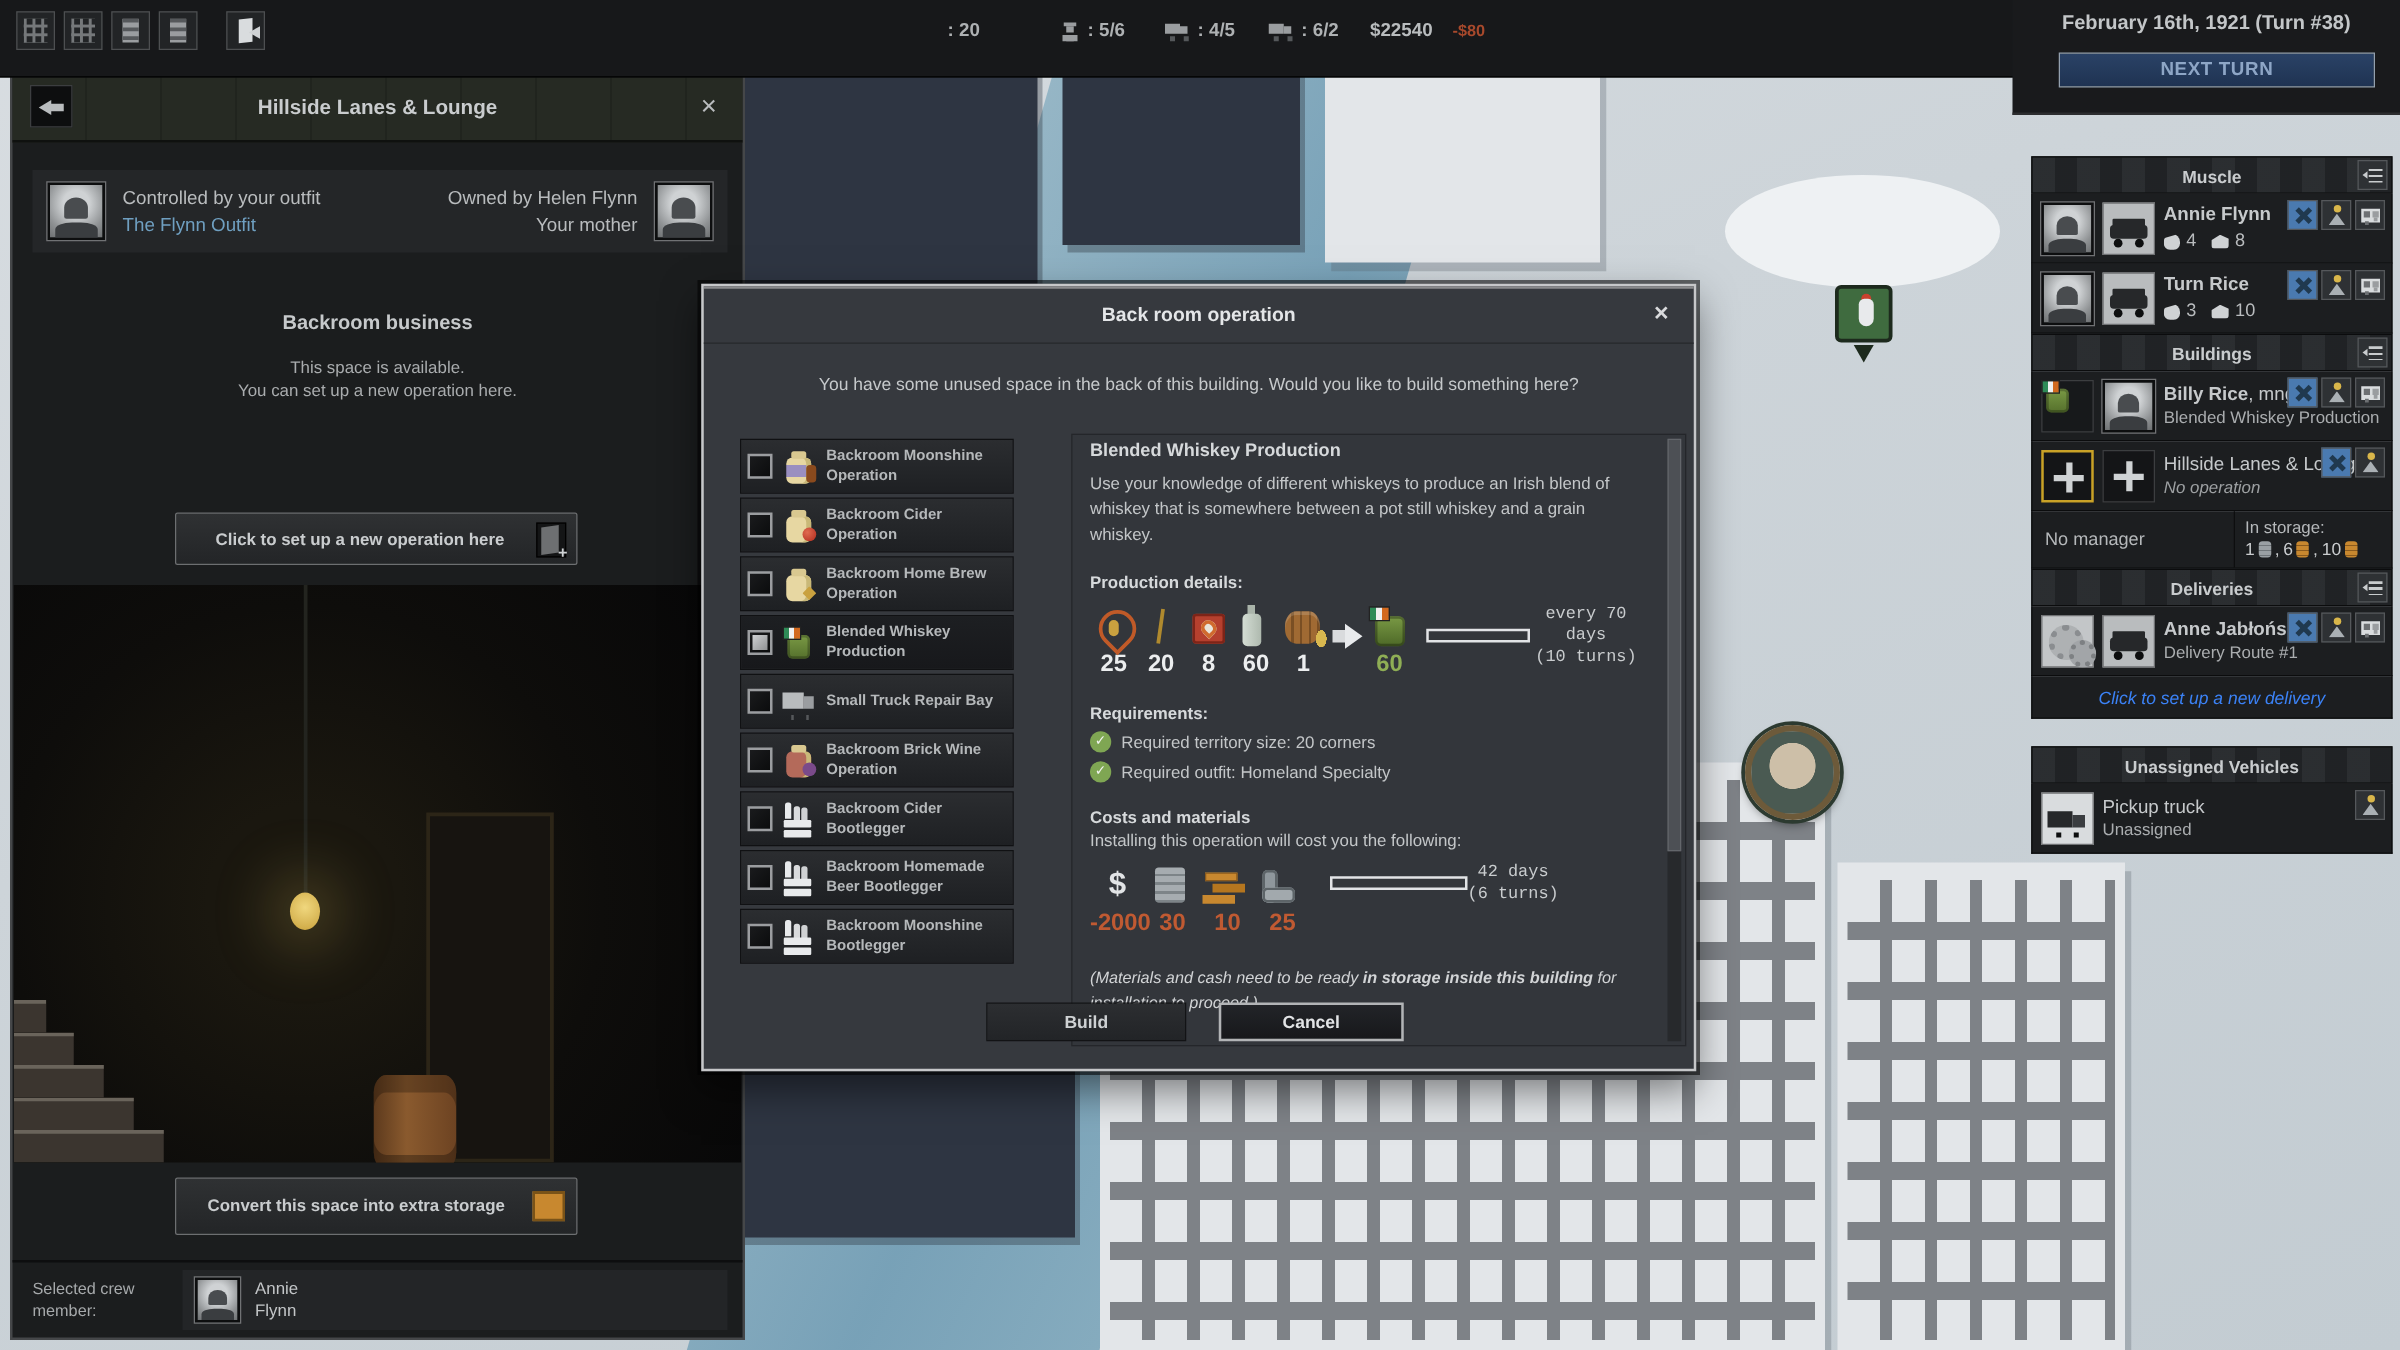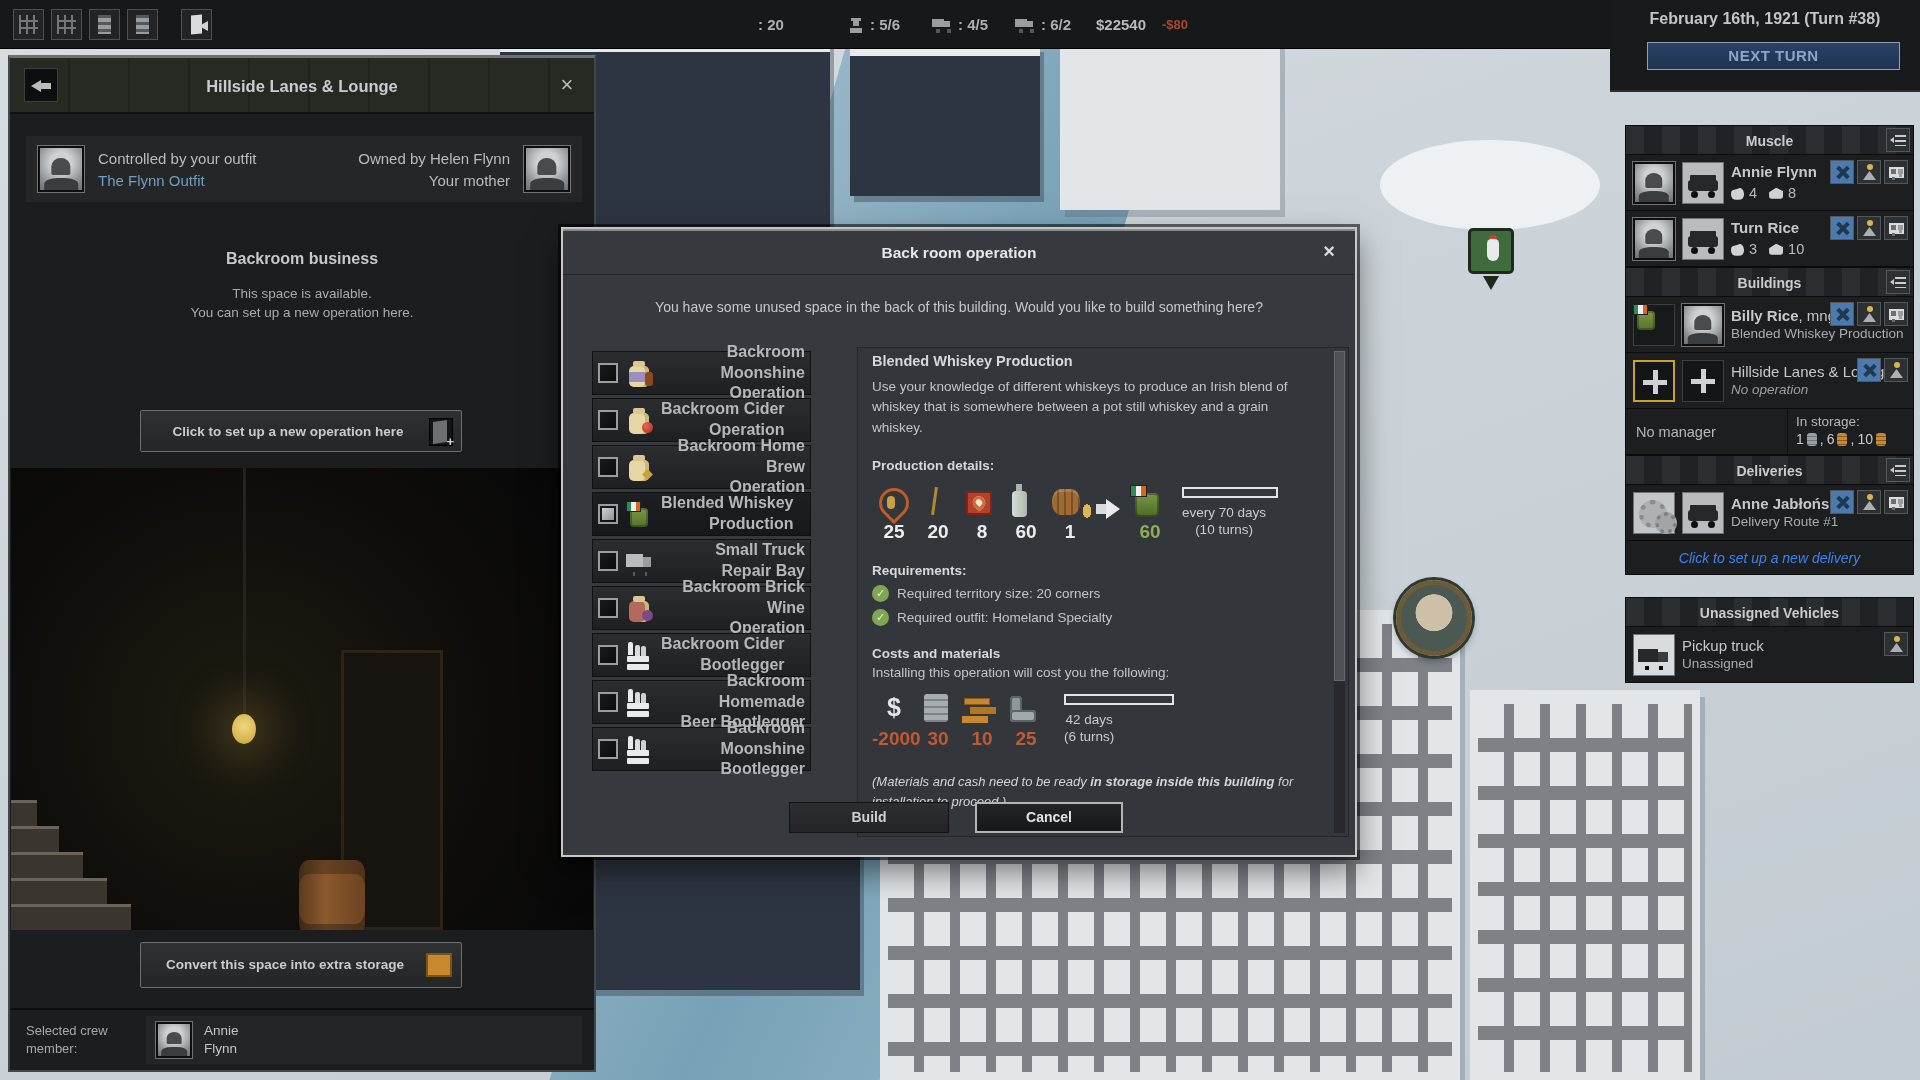--- a/index.html
+++ b/index.html
@@ -28,21 +28,21 @@
     background:#e8eaec; border-radius:6px 6px 8px 8px; }
   .map-marker::before { content:""; position:absolute; left:18px; top:4px; width:8px; height:8px;
     background:#c9412e; border-radius:50%; }
   .marker-tail { left:1483px; top:276px; width:0; height:0; border-left:8px solid transparent;
     border-right:8px solid transparent; border-top:14px solid #1d2a1d; z-index:1; }
   .map-portrait { left:1396px; top:580px; width:76px; height:76px; border-radius:50%;
     background:radial-gradient(circle at 50% 42%,#cdbfa8 0 36%,#4a5a52 37% 100%);
     border:5px solid #6d5a3a; box-shadow:0 0 0 3px #2c3a30,0 4px 8px rgba(0,0,0,.4); z-index:1; }
 
   
-  .topbar { left:0; top:0; width:1920px; height:49px; background:#17181a;
+  .topbar { left:0; top:0; width:1920px; height:62px; background:#17181a;
     border-bottom:1px solid #000; z-index:6; }
   .mbtn { position:absolute; top:9px; width:31px; height:31px; background:#222426;
     border:1px solid #4d4f51; }
   .mbtn .gl { position:absolute; inset:5px; background:
     linear-gradient(90deg,#8a8d90 0 2px,transparent 2px) 0 0/7px 100%,
     linear-gradient(0deg,#8a8d90 0 2px,transparent 2px) 0 0/100% 7px; opacity:.8; }
   .mbtn .doc { position:absolute; inset:5px 8px; background:#9a9da0;
     box-shadow:inset 0 3px 0 #55585b, inset 0 7px 0 #9a9da0, inset 0 10px 0 #55585b, inset 0 14px 0 #9a9da0, inset 0 17px 0 #55585b; }
   .mbtn .door { position:absolute; inset:5px 9px; background:#d9dcde; transform:skewY(-6deg); }
   .mbtn .arrl { position:absolute; right:3px; top:11px; width:0; height:0; border-top:5px solid transparent;
@@ -141,21 +141,21 @@
     font-size:20px; font-weight:bold; text-align:center; line-height:26px; cursor:pointer; }
   .mprompt { position:absolute; top:70px; width:100%; text-align:center; color:#c6c9cb; font-size:14px; }
   .mlist { position:absolute; left:29px; top:122px; width:219px; }
   .opt { position:relative; height:44px; margin-bottom:3px; display:flex; align-items:center;
     padding:0 5px; background:linear-gradient(180deg,#2b2d30,#1e2023); border:1px solid #101113; cursor:pointer; }
   .opt.checked { background:linear-gradient(180deg,#1d1f22,#17181b); }
   .cb { width:20px; height:20px; min-width:20px; border:2px solid #9b9da0;
     background:linear-gradient(135deg,#1a1b1d,#0b0c0d); margin-right:6px; position:relative; }
   .opt.checked .cb::after { content:""; position:absolute; inset:2px; background:linear-gradient(135deg,#cfd1d3,#8f9193); }
   .oicon { width:30px; height:30px; min-width:30px; margin-right:7px; position:relative; }
-  .olabel { font-size:16px; font-weight:bold; color:#b5b8ba; line-height:1.3;text-align:right; }
+  .olabel { font-size:12px; font-weight:bold; color:#b5b8ba; line-height:1.3; }
 
   
   .jar::before { content:""; position:absolute; left:5px; top:8px; width:20px; height:21px;
     background:#e7d7a2; border-radius:5px; box-shadow:inset -4px 0 0 #c9b878; }
   .jar::after { content:""; position:absolute; left:9px; top:3px; width:12px; height:6px;
     background:#d9c890; border-radius:2px; }
   .jar .acc { position:absolute; z-index:1; right:1px; bottom:2px; width:11px; height:11px; border-radius:50%; }
   .jar.moon::before { background:linear-gradient(180deg,#e7d7a2 0 30%,#9a8fc0 30% 75%,#e7d7a2 75%); }
   .jar.moon .acc { background:#8a4a1d; border-radius:3px; height:14px; width:8px; }
   .jar.cider .acc { background:radial-gradient(circle at 35% 35%,#e06a50,#b02a1d); }
@@ -184,21 +184,21 @@
   .dlabel { font-size:13.5px; font-weight:bold; color:#d6d9db; margin-top:20px; }
   .prodrow { display:flex; align-items:flex-start; margin-top:10px; }
   .pcell { width:44px; text-align:center; }
   .picon { height:36px; position:relative; }
   .pnum { font-size:19px; font-weight:bold; color:#eceeef; margin-top:2px; }
   .pnum.green { color:#8fae55; }
   .arrowcell { width:36px; position:relative; height:36px; margin-top:8px; }
   .arrowcell::before { content:""; position:absolute; left:4px; top:13px; width:10px; height:10px; background:#d9dbdd; }
   .arrowcell::after { content:""; position:absolute; left:14px; top:8px; width:0; height:0;
     border-top:10px solid transparent; border-bottom:10px solid transparent; border-left:14px solid #e8eaec; }
-  .cyclebox { margin-left:10px; display:flex; flex-direction:column; align-items:flex-start; }
+  .cyclebox { margin-left:10px; display:flex; flex-direction:row; align-items:center;font-family:Liberation Mono, monospace; }
   .pbar { width:96px; height:11px; border:2px solid #e2e4e6; background:#34373b; margin:4px 0 6px; }
   .cycletext { font-size:13.5px; color:#c9ccce; line-height:1.3; text-align:center; }
   .reqrow { display:flex; align-items:center; gap:8px; margin-top:7px; }
   .chk { width:17px; height:17px; min-width:17px; border-radius:50%; background:#7fa653;
     color:#f2f4f0; font-size:11px; font-weight:bold; text-align:center; line-height:17px; }
   .chk::after { content:"\2713"; }
   .reqtext { font-size:13.5px; color:#c3c6c8; }
   .dsub { font-size:13.5px; color:#c3c6c8; margin-top:4px; }
   .cnum { font-size:19px; font-weight:bold; color:#c05a32; margin-top:2px; }
   .dollar { font-size:25px; font-weight:bold; color:#e2e4e6; line-height:34px; }

